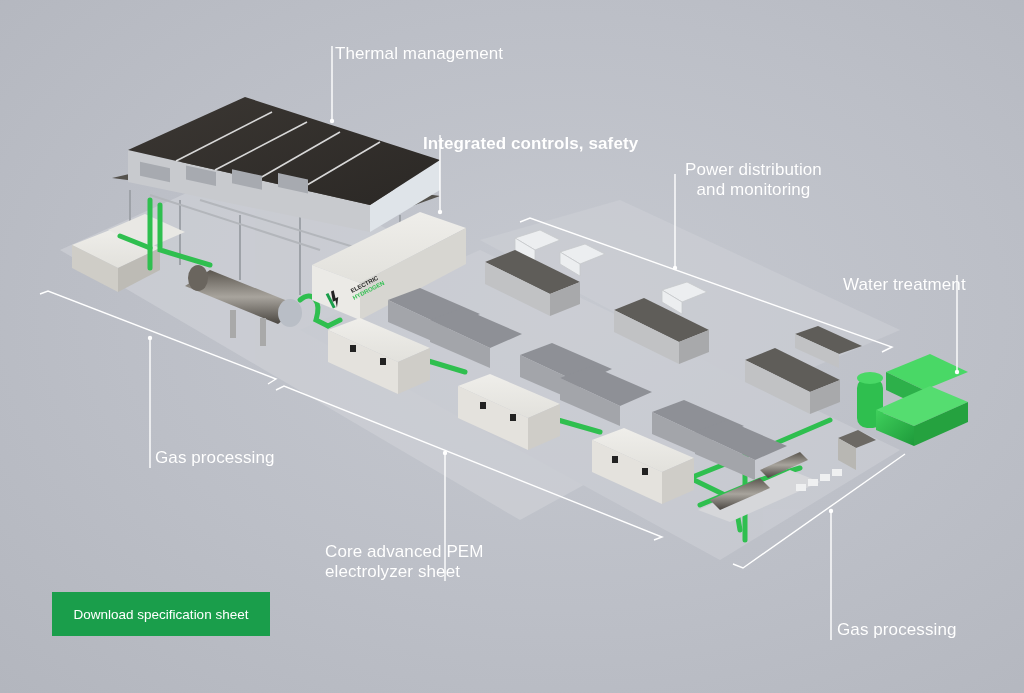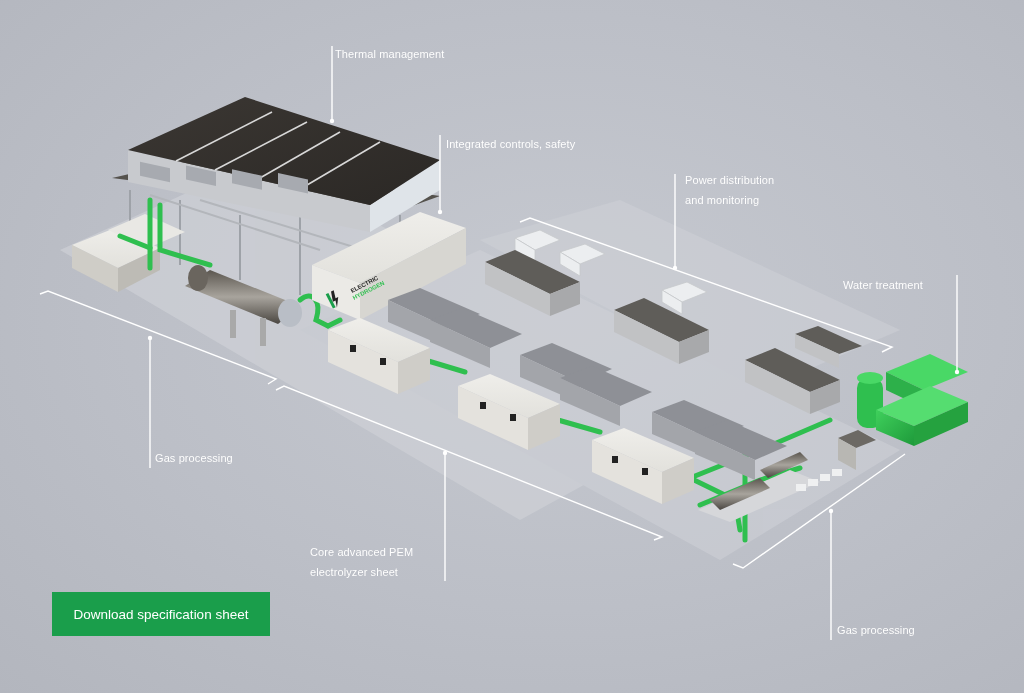--- a/index.html
+++ b/index.html
@@ -8,21 +8,21 @@
     background: #b9bcc4;
     font-family: "Liberation Sans", "DejaVu Sans", sans-serif;
   }
   .stage {
     position: absolute; inset: 0;
     background:
       radial-gradient(ellipse at 55% 45%, #c6c9d0 0%, #bcbfc7 55%, #b3b6be 100%);
   }
   .scene { position: absolute; left: 0; top: 0; width: 1024px; height: 693px; }
   .callout {
-    position: absolute; color: #ffffff; font-size: 11px; line-height: 20px;
+    position: absolute; color: #ffffff; font-size: 17px; line-height: 20px;
     letter-spacing: 0.1px; text-shadow: 0 0 1px rgba(0,0,0,0.05);
     white-space: nowrap;
   }
   .download-btn {
     position: absolute; left: 52px; top: 592px; width: 218px; height: 44px;
     background: #1a9e4b; color: #ffffff; border: none; cursor: pointer;
     font-family: "Liberation Sans", "DejaVu Sans", sans-serif;
     font-size: 13.5px; display: flex; align-items: center; justify-content: center;
     padding: 4px;
   }
@@ -255,38 +255,38 @@
       <circle cx="445" cy="453" r="2.2"></circle>
       <circle cx="831" cy="511" r="2.2"></circle>
     </g>
   </svg>
 </div>
 
 <div class="callout" style="left:335px; top:44px;">
   <span>Thermal management</span>
 </div>
 
-<div class="callout" style="left:446px; top:134px;">
+<div class="callout" style="left:423px; top:134px;font-weight:bold;">
   <div>Integrated controls, safety</div>
 </div>
 
-<div class="callout" style="left:685px; top:170px;">
+<div class="callout" style="left:685px; top:160px;text-align:center;">
   <div>Power distribution</div>
   <div>and monitoring</div>
 </div>
 
 <div class="callout" style="left:843px; top:275px;">
   <span>Water treatment</span>
 </div>
 
 <div class="callout" style="left:155px; top:448px;">
   <span>Gas processing</span>
 </div>
 
-<div class="callout" style="left:310px; top:542px;">
+<div class="callout" style="left:325px; top:542px;">
   <div>Core advanced PEM</div>
   <div>electrolyzer sheet</div>
 </div>
 
 <div class="callout" style="left:837px; top:620px;">
   <span>Gas processing</span>
 </div>
 
 <button class="download-btn">
   <span>Download specification sheet</span>

